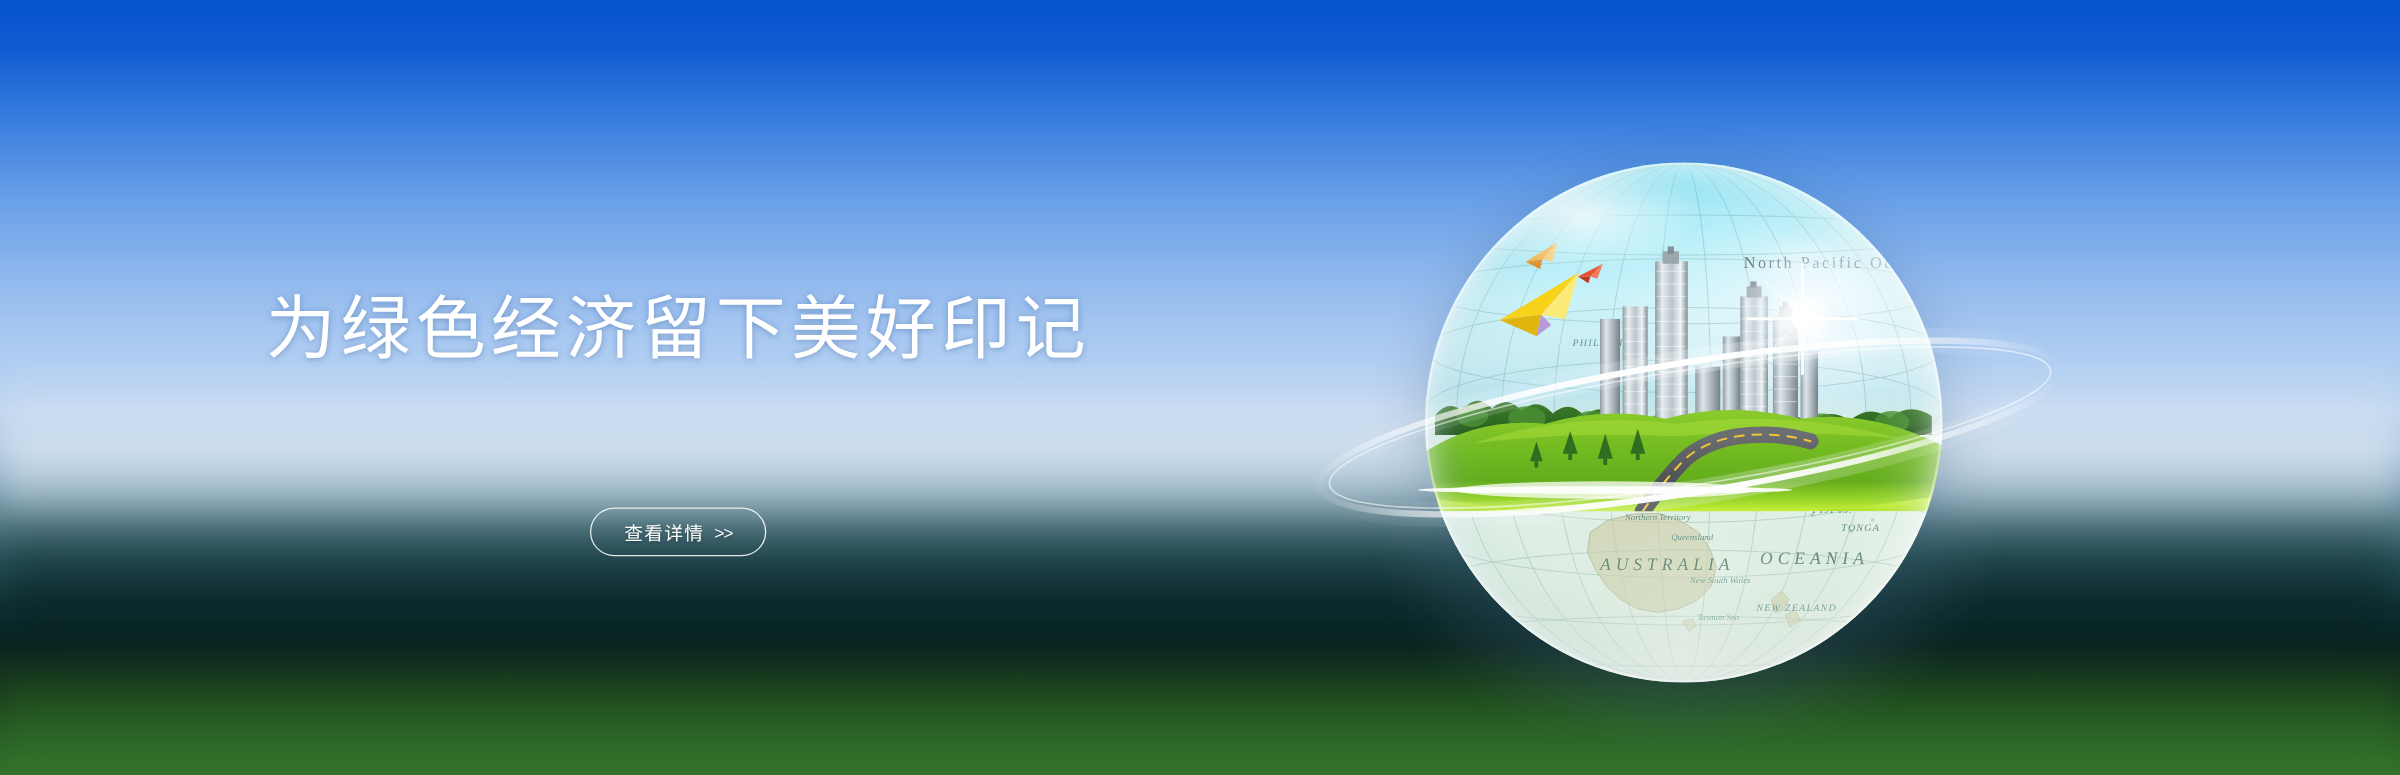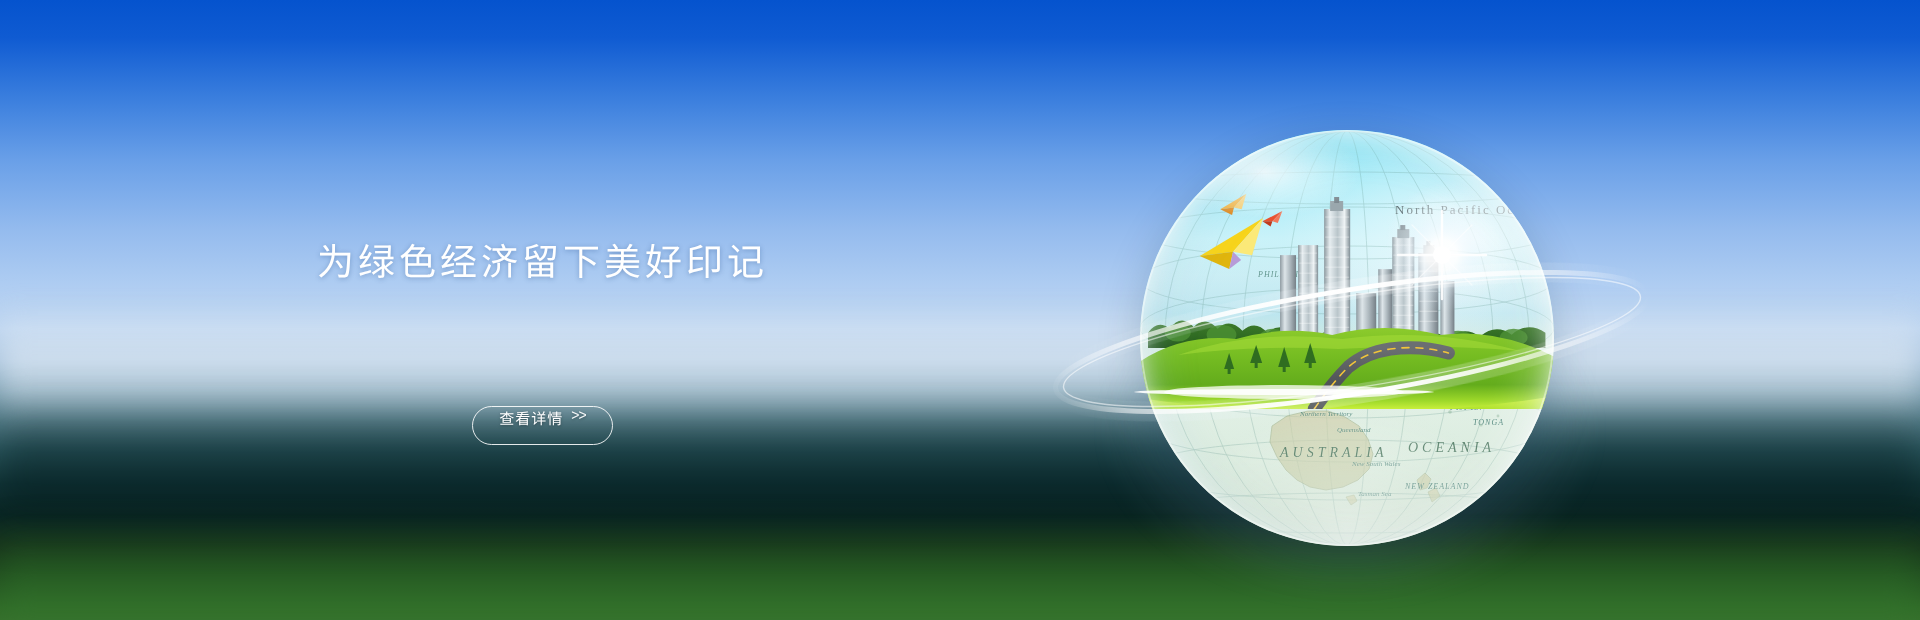--- a/index.html
+++ b/index.html
@@ -79,21 +79,21 @@
     top: 0;
     width: 1085px;
     height: 620px;
   }
   .headline {
     position: absolute;
     left: 0;
     top: 231px;
     width: 1085px;
     text-align: center;
-    font-size: 37px;
+    font-size: 56px;
     line-height: 64px;
     font-weight: 400;
     letter-spacing: 4px;
     color: #ffffff;
     text-shadow: 0 1px 5px rgba(20,60,120,0.35);
     white-space: nowrap;
   }
   .subhead {
     position: absolute;
     left: 0;
@@ -110,20 +110,21 @@
   }
   .cta-wrap {
     position: absolute;
     left: 0;
     top: 406px;
     width: 1085px;
     text-align: center;
   }
   .cta {
     display: inline-flex;
+    align-items: center;
     justify-content: center;
     gap: 8px;
     box-sizing: border-box;
     min-width: 141px;
     height: 39px;
     padding: 0 22px;
     border: 1px solid rgba(255,255,255,0.88);
     border-radius: 20px;
     background: transparent;
     color: #ffffff;

